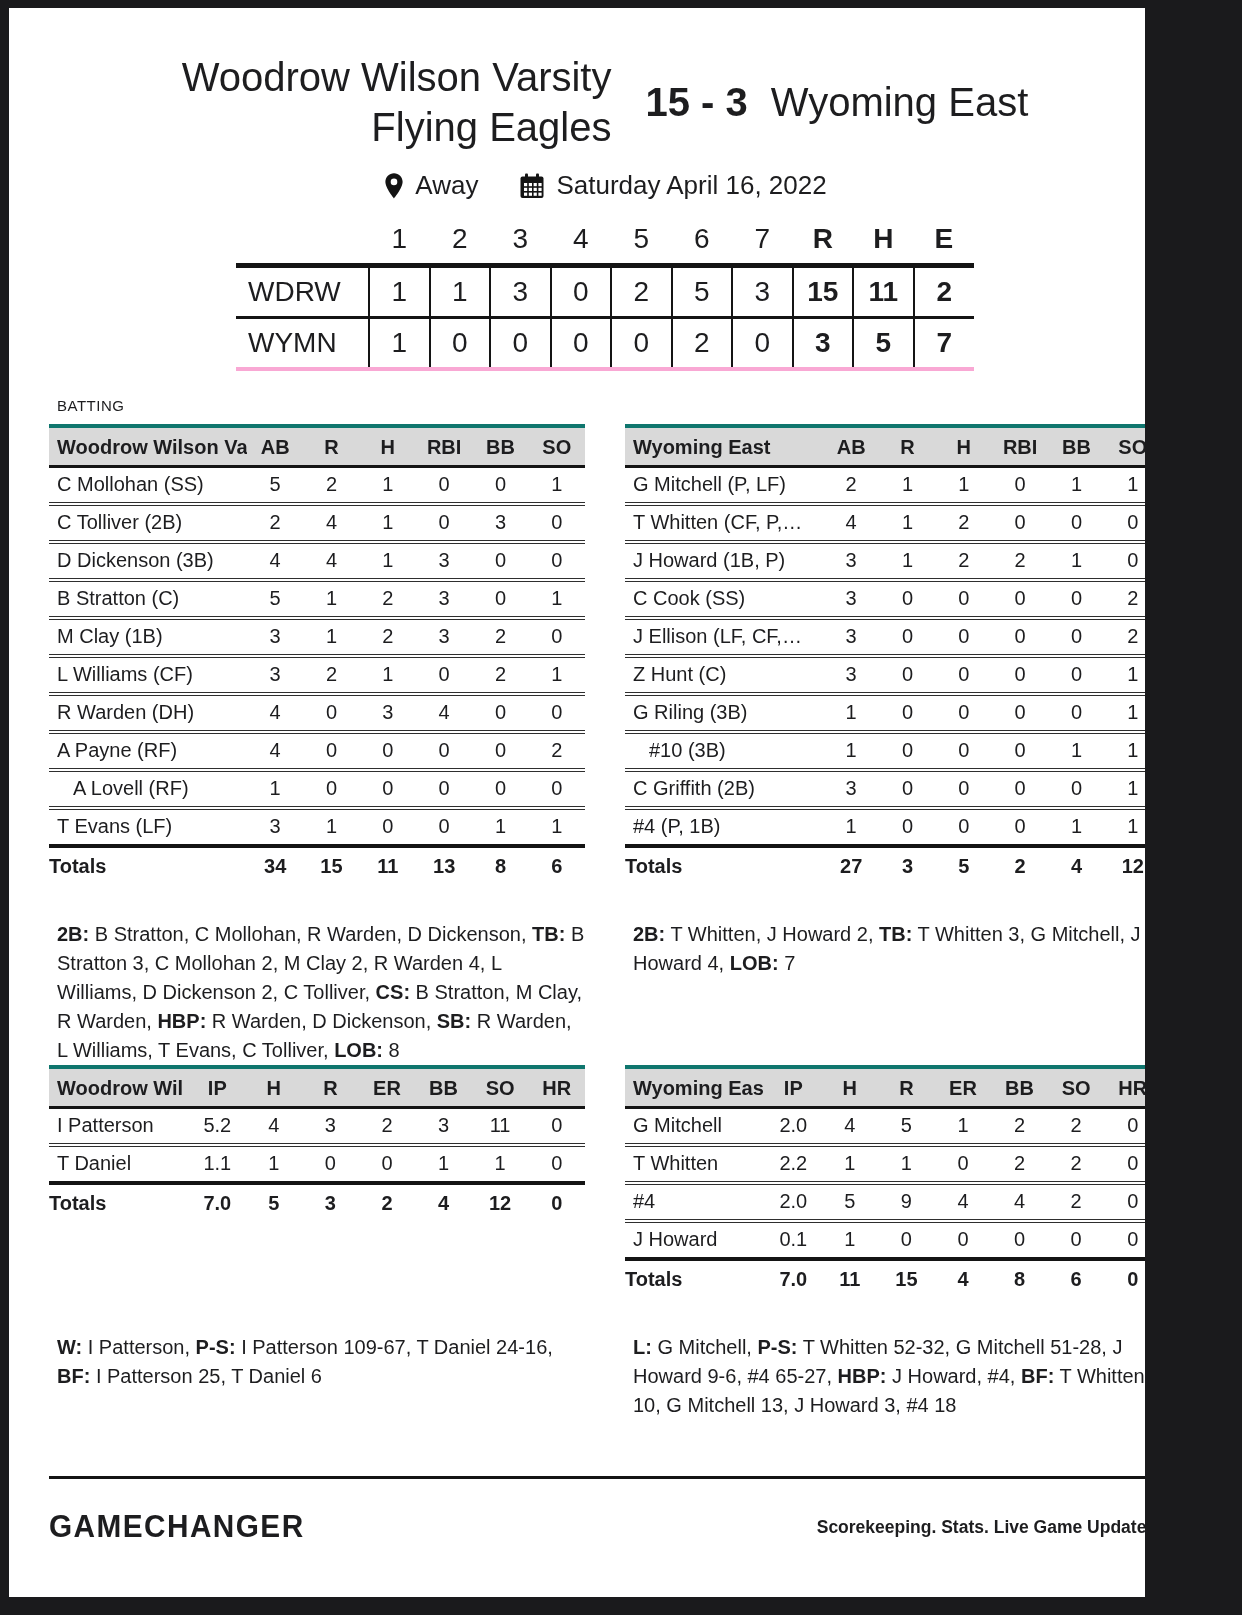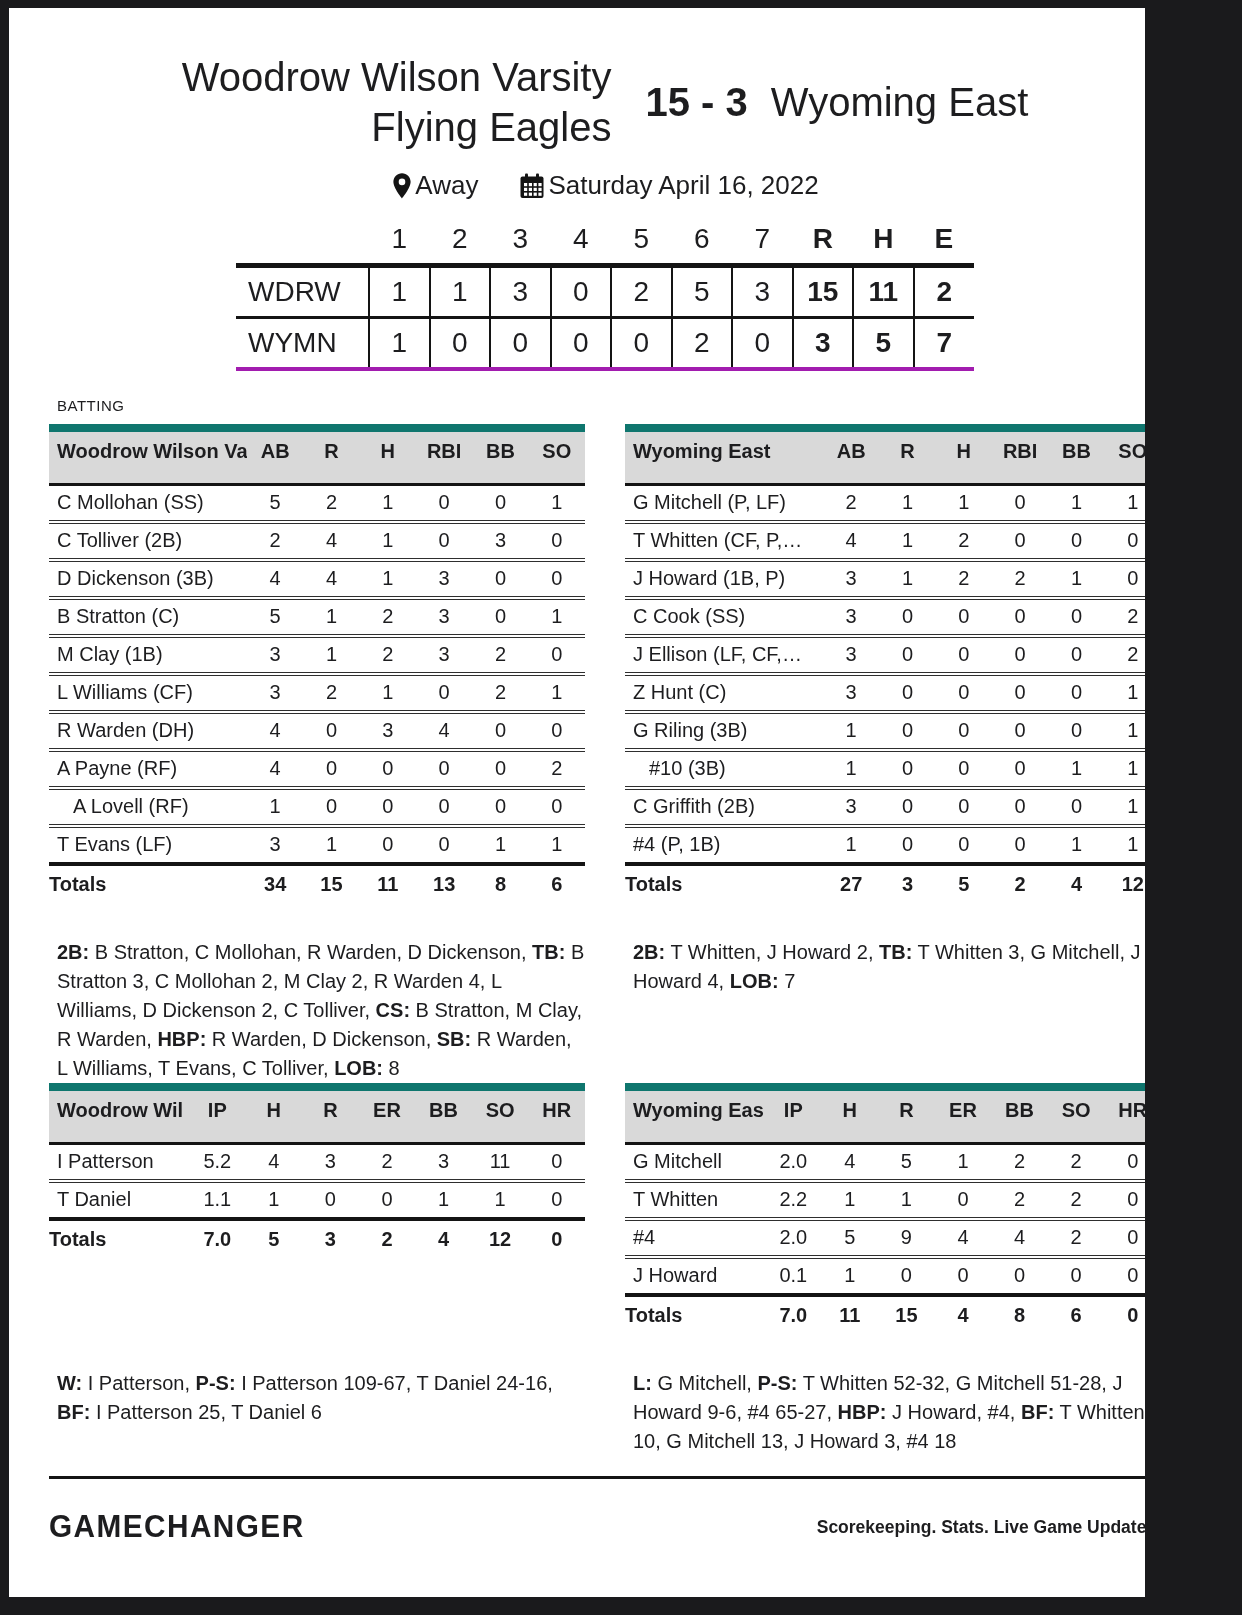--- a/index.html
+++ b/index.html
@@ -19,56 +19,56 @@
   }
   .content { width:1112px; }
 
   
   .title-row { display:flex; align-items:center; justify-content:center; margin-top:14px; }
   .team-home { text-align:right; font-size:40px; line-height:50px; font-weight:400; }
   .score { font-size:40px; font-weight:700; margin:0 23px 0 34px; white-space:nowrap; }
   .team-away { font-size:40px; font-weight:400; white-space:nowrap; }
 
   .meta-row { display:flex; justify-content:center; align-items:center; gap:40px; margin-top:18px; }
-  .meta-item { display:flex; align-items:center; gap:2px; font-size:26px; }
+  .meta-item { display:flex; align-items:center; gap:10px; font-size:26px; }
   .meta-item svg { display:block; }
 
   
   .linescore-wrap { margin-top:22px; display:flex; justify-content:center; }
   table.linescore { border-collapse:collapse; table-layout:fixed; width:738px; font-size:28px; }
   .linescore th, .linescore td { padding:0; }
   .linescore col.ls-teamcol { width:133px; }
   .linescore col.ls-ncol { width:60.5px; }
   .linescore thead th { font-weight:400; text-align:center; padding-bottom:8px; }
   .linescore thead th.bold { font-weight:700; }
   .linescore thead th.ls-team { border:none; }
   .linescore tbody td { text-align:center; height:48px; }
   .linescore tbody td.ls-team { text-align:left; padding-left:12px; }
   .linescore tbody td.ls-cell { border-left:2.5px solid #141414; }
   .linescore tbody td.bold { font-weight:700; }
   .linescore tbody tr:first-child td { border-top:5px solid #141414; }
   .linescore tbody tr + tr td { border-top:3px solid #141414; }
-  .linescore tbody tr:last-child td { border-bottom:4px solid #a21caf; }
+  .linescore tbody tr:last-child td { border-bottom:4px solid #f9a8d4; }
 
   
   .section-label { font-size:15px; font-weight:400; letter-spacing:0.5px; margin:26px 0 10px 8px; }
   .section-label.pitching { margin-top:38px; }
   .cols {
     display:grid; grid-template-columns:536px 536px; column-gap:40px;
     align-items:start;
   }
   .notes { font-size:20px; line-height:29px; margin-top:34px; padding-left:8px; }
   .notes b { font-weight:700; }
 
   
   table.stat { width:536px; border-collapse:separate; border-spacing:0; table-layout:fixed; font-size:20px; }
   .stat thead th {
     background:#d9d9d9;
-    border-top:8px solid #0f766e; border-bottom:3px solid #141414;
-    font-weight:700; text-align:center; padding:8px 0 20px;
+    border-top:4px solid #0f766e; border-bottom:3px solid #141414;
+    font-weight:700; text-align:center; padding:8px 0 6px;
     white-space:nowrap; overflow:hidden;
   }
   .stat thead th.name-col { text-align:left; padding-left:8px; }
   .stat tbody td {
     text-align:center; padding:5px 0 6px;
     border-bottom:4px double #2e2e2e;
     white-space:nowrap; overflow:hidden;
   }
   .stat tbody td.name { text-align:left; padding-left:8px; }
   .stat tbody td.name.indent { padding-left:24px; }

